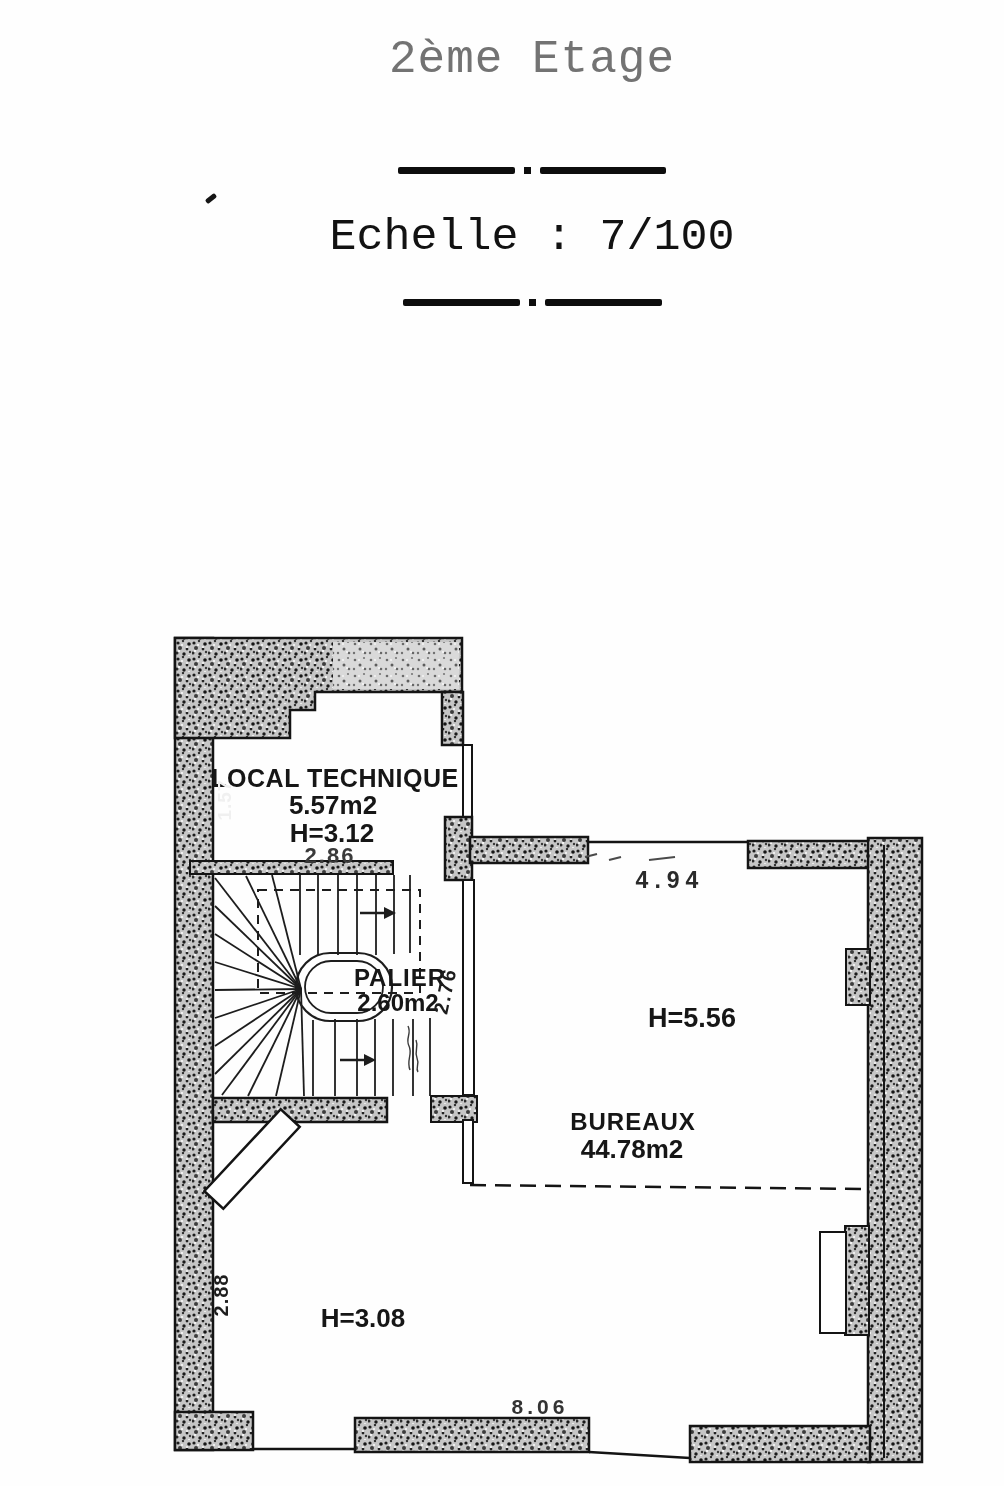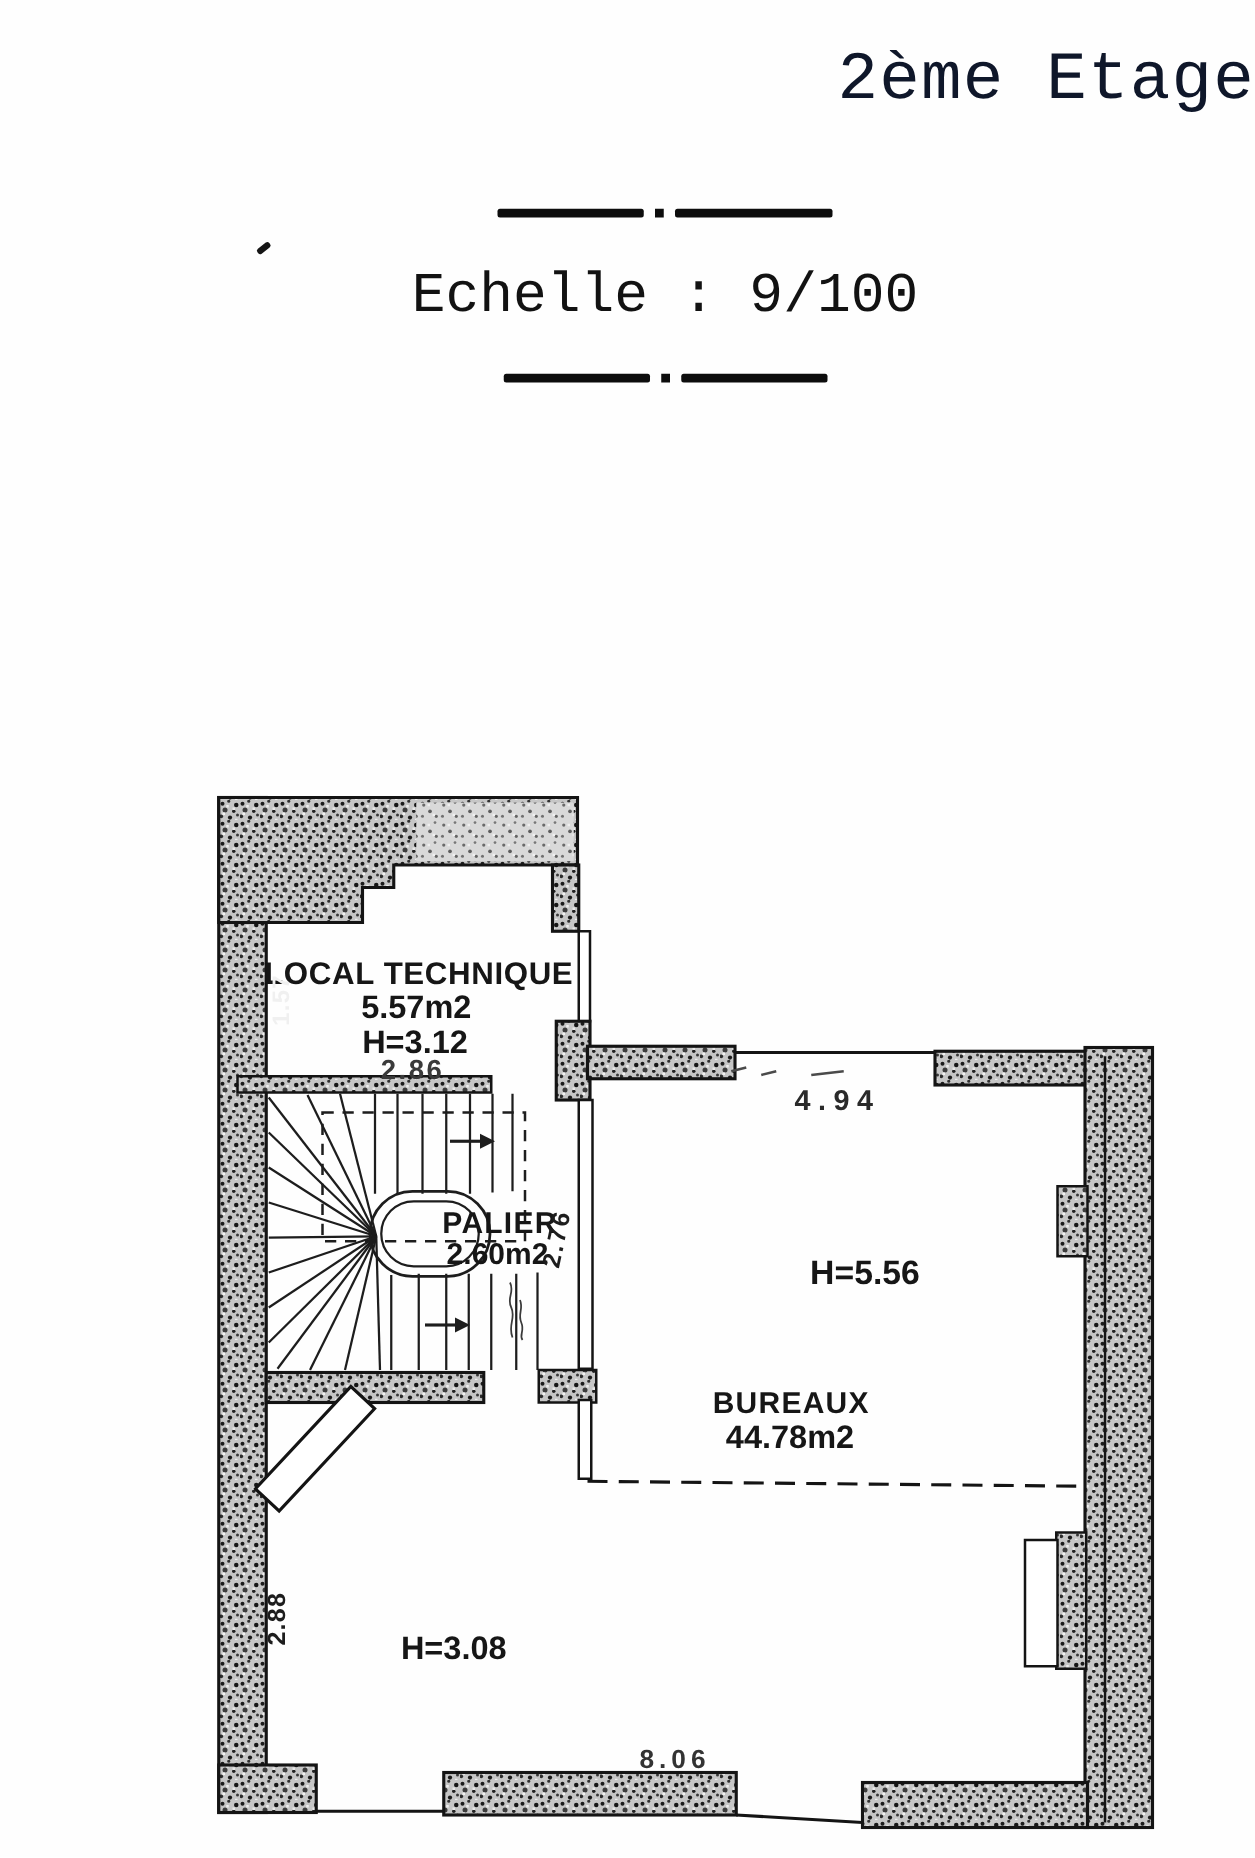--- a/index.html
+++ b/index.html
@@ -1,21 +1,21 @@
 <!DOCTYPE html>
 <html><head>
 <meta charset="utf-8">
 <style>
   html,body{margin:0;padding:0;background:#ffffff;}
   .page{position:relative;width:1004px;height:1486px;background:#fefefe;overflow:hidden;
         font-family:"Liberation Sans", sans-serif;}
   .header{position:absolute;top:0;left:60px;width:944px;height:330px;}
-  .title{position:absolute;top:34px;left:0;right:0;text-align:right;
-         font-family:"Liberation Mono", monospace;font-size:54px;font-weight:500;
-         color:#0f172a;letter-spacing:1px;white-space:nowrap;}
+  .title{position:absolute;top:34px;left:0;right:0;text-align:center;
+         font-family:"Liberation Mono", monospace;font-size:46px;font-weight:500;
+         color:#737373;letter-spacing:1px;white-space:nowrap;}
   .scale-label{position:absolute;top:212px;left:0;right:0;text-align:center;
          font-family:"Liberation Mono", monospace;font-size:45px;font-weight:500;
          color:#121212;letter-spacing:0px;white-space:nowrap;}
   .rule-row{position:absolute;left:0;right:0;display:flex;justify-content:center;
             align-items:center;gap:9px;}
   .rule-row .seg{height:7px;background:#0d0d0d;border-radius:2px;}
   .rule-row .dot{width:7px;height:7px;background:#0d0d0d;}
   .stray-mark{position:absolute;left:205px;top:196px;width:12px;height:5px;background:#151515;
               transform:rotate(-38deg);border-radius:2px;}
   svg{position:absolute;left:0;top:0;}
@@ -26,21 +26,21 @@
 
 <div class="page">
 
   <div class="header">
     <div class="title">2ème Etage</div>
     <div class="rule-row" style="top:167px;">
       <div class="seg" style="width:117px;"></div>
       <div class="dot"></div>
       <div class="seg" style="width:126px;"></div>
     </div>
-    <div class="scale-label">Echelle : 9/100</div>
+    <div class="scale-label">Echelle : 7/100</div>
     <div class="rule-row" style="top:299px;">
       <div class="seg" style="width:117px;"></div>
       <div class="dot"></div>
       <div class="seg" style="width:117px;"></div>
     </div>
   </div>
 
   <div class="stray-mark"></div>
 
   <svg width="1004" height="1486" viewBox="0 0 1004 1486">

